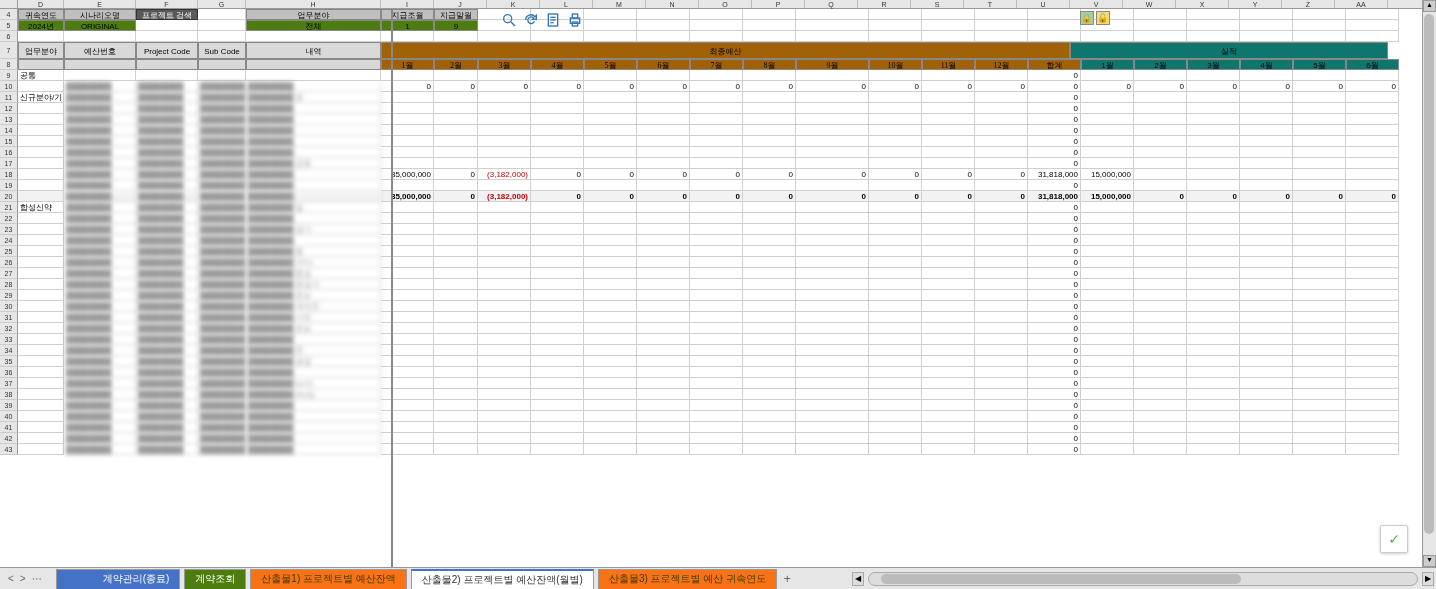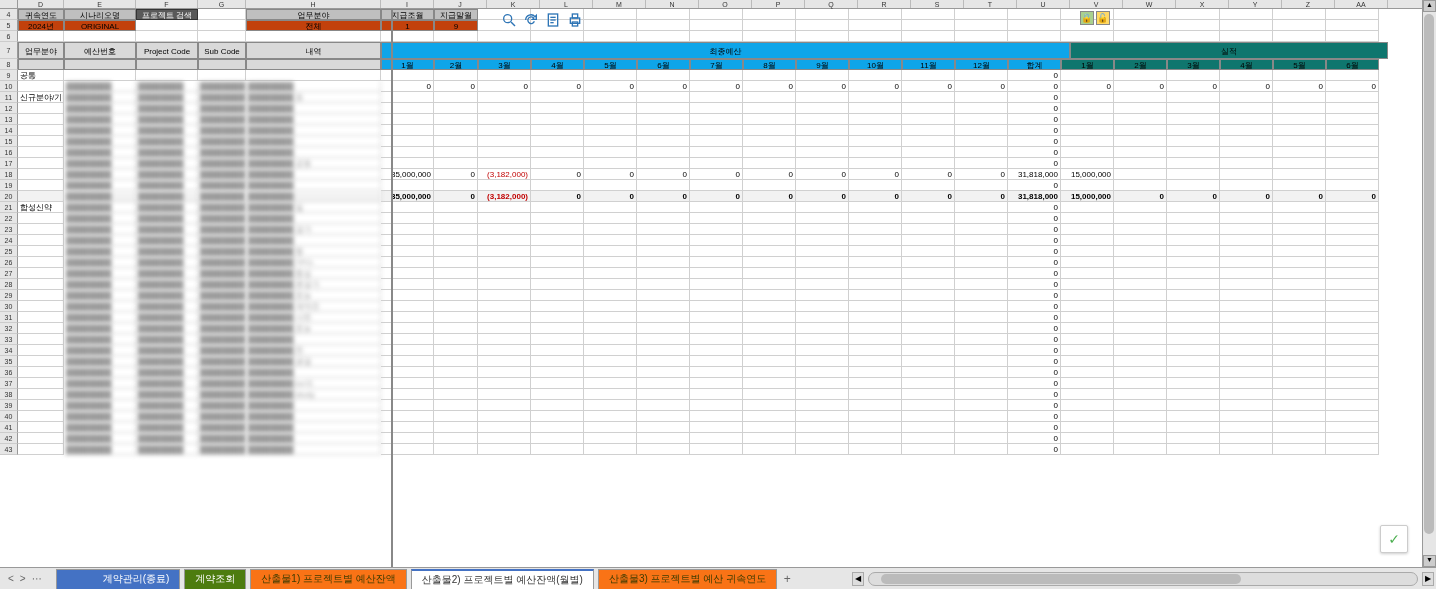--- a/index.html
+++ b/index.html
@@ -15,26 +15,26 @@
 .grid { position:absolute; top:9px; left:0; right:14px; bottom:22px; overflow:hidden; }
 .row { display:flex; height:11px; }
 .row.tall { height:17px; }
 .rownum { width:18px; background:#e6e6e6; border-right:1px solid #999; border-bottom:1px solid #ccc; font-size:7px; color:#333; text-align:center; line-height:11px; }
 .row.tall .rownum { line-height:17px; }
 .cell { border-right:1px solid #d0d0d0; border-bottom:1px solid #d0d0d0; font-size:8px; color:#000; line-height:11px; padding:0 2px; overflow:hidden; white-space:nowrap; }
 .row.tall .cell { line-height:17px; }
 
 
 .hdr-label { background:#bfbfbf; text-align:center; color:#000; border:1px solid #888; font-size:8px; }
-.hdr-input { background:#c2410c; text-align:center; border:1px solid #888; }
+.hdr-input { background:#4d7c0f; text-align:center; border:1px solid #888; }
 .hdr-btn { background:#595959; color:#fff; text-align:center; border:1px solid #333; }
 
 
 .th-grey { background:#d9d9d9; text-align:center; border:1px solid #888; font-size:8px; }
-.th-peach { background:#0ea5e9; text-align:center; border:1px solid #888; font-size:8px; }
+.th-peach { background:#a16207; text-align:center; border:1px solid #888; font-size:8px;font-family:Liberation Serif, serif; }
 .th-green { background:#0f766e; text-align:center; border:1px solid #888; font-size:8px; }
 
 .data-cell { text-align:right; }
 .data-cell.neg { color:#c00000; }
 .left-txt { text-align:left; }
 .bold-row .cell { font-weight:bold; background:#f2f2f2; }
 .blur { filter:blur(2px); color:#999; }
 
 
 .toolbar { position:absolute; top:11px; left:500px; display:flex; gap:4px; align-items:center; }
@@ -64,21 +64,21 @@
 .vscroll-thumb { position:absolute; top:14px; width:10px; left:1px; height:520px; background:#bbb; border-radius:5px; }
 
 
 .float-check { position:absolute; right:28px; bottom:36px; width:28px; height:28px; background:#fff; border:1px solid #ccc; border-radius:2px; box-shadow:0 1px 3px rgba(0,0,0,.2); display:flex; align-items:center; justify-content:center; font-size:14px; color:#4caf50; cursor:pointer; }
 
 
 .freeze-v { position:absolute; top:9px; bottom:22px; left:391px; width:2px; background:#888; }
 
 .colD{width:46px}.colE{width:72px}.colF{width:62px}.colG{width:48px}.colH{width:135px}
 .colI{width:53px}.colJ{width:44px}.colK{width:53px}.colL{width:53px}.colM{width:53px}
-.colN{width:53px}.colO{width:53px}.colP{width:53px}.colQ{width:53px}.colR{width:53px}
+.colN{width:53px}.colO{width:53px}.colP{width:53px}.colQ{width:73px}.colR{width:53px}
 .colS{width:53px}.colT{width:53px}.colU{width:53px}.colV{width:53px}.colW{width:53px}
 .colX{width:53px}.colY{width:53px}.colZ{width:53px}.colAA{width:53px}
 </style>
 </head>
 <body>
 
 <div class="col-letters">
   <div class="rownum-spacer"></div>
   <div class="col-letter first">D</div>
   <div class="col-letter" style="flex-basis:72px">E</div>

